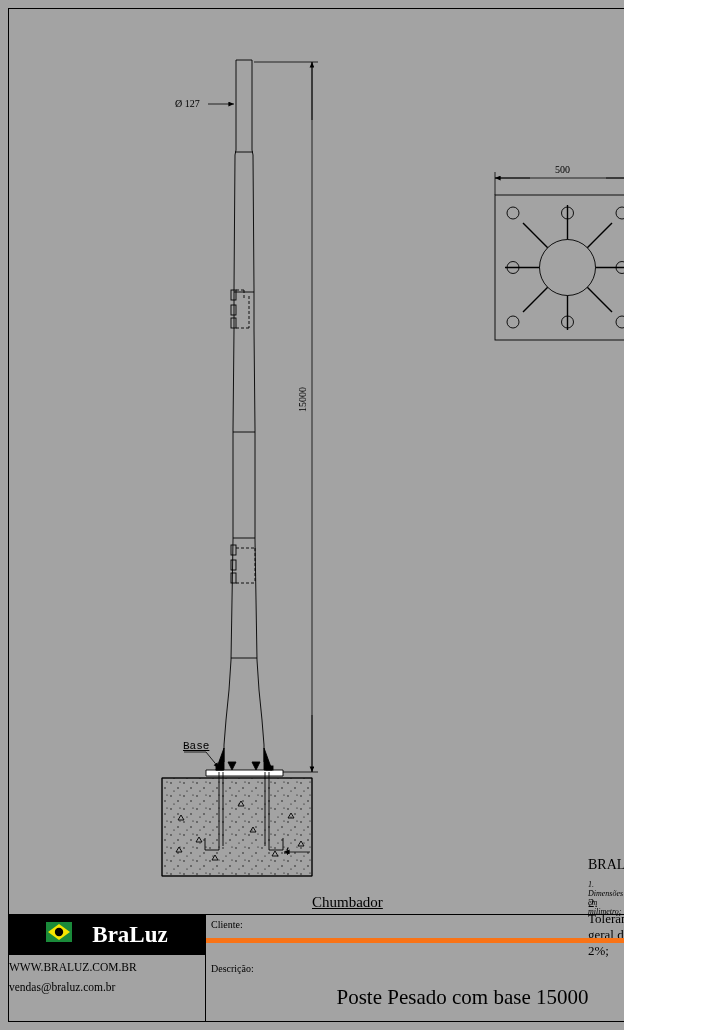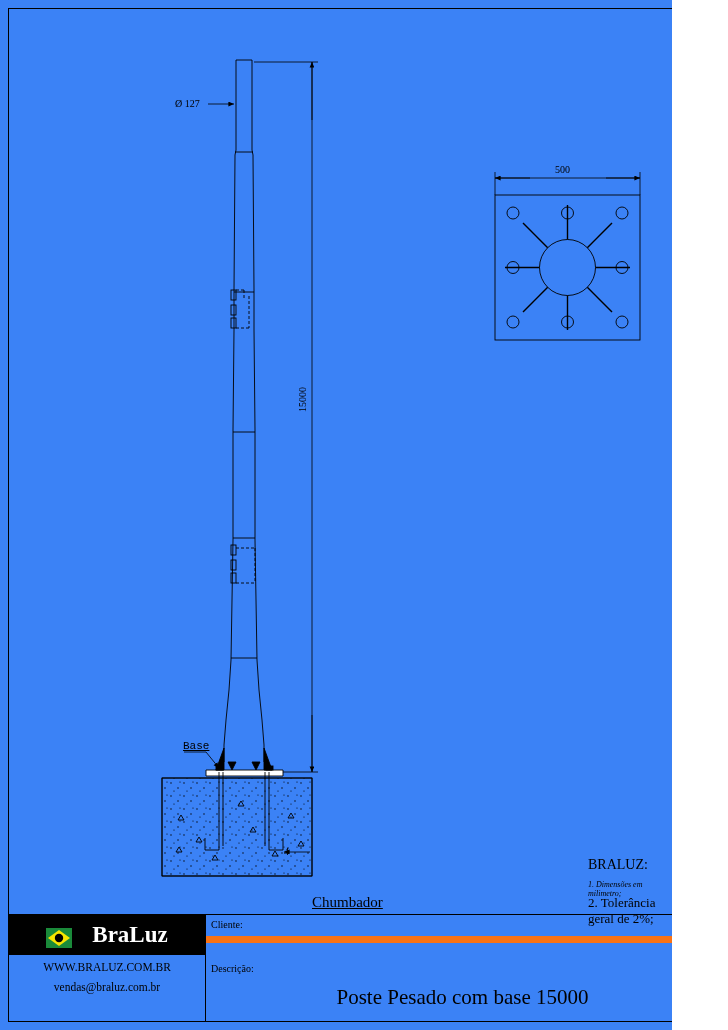--- a/index.html
+++ b/index.html
@@ -6,23 +6,23 @@
     margin: 0;
     padding: 0;
     background: #ffffff;
   }
   body {
     font-family: "Liberation Serif", serif;
     color: #000000;
   }
   #sheet {
     position: relative;
-    width: 672px;
+    width: 624px;
     height: 1030px;
-    background: #3b82f6;
+    background: #a3a3a3;
     overflow: hidden;
   }
   .frame-outer {
     position: absolute;
     left: 8px;
     top: 8px;
     width: 712px;
     height: 1014px;
     border: 1px solid #000;
     box-sizing: border-box;
@@ -96,53 +96,53 @@
     width: 196px; height: 40px;
     border-bottom: 1px solid #000;
     box-sizing: border-box;
     background: #000;
     display: flex;
     align-items: center;
     justify-content: center;
   }
   .logo-inner {
     display: flex;
-    align-items: flex-end;
+    align-items: flex-start;
     gap: 20px;
   }
   .logo-flag {
     width: 26px; height: 20px;
     position: relative;
   }
   .logo-word {
     color: #ffffff;
     font-family: "Liberation Serif", serif;
     font-size: 23px;
     font-weight: bold;
     letter-spacing: 0px;
   }
   .contact {
     position: absolute;
     left: 0;
     top: 42px;
     width: 196px;
-    text-align: center;
+    text-align: left;
     font-size: 11.5px;
     line-height: 20px;
   }
   .tb-right {
     position: absolute;
     left: 197px; top: 0;
     width: 513px; height: 106px;
   }
   .row-cliente {
     position: absolute;
     left: 0; top: 0;
     width: 513px; height: 28px;
-    border-bottom: 7px solid #f97316;
+    border-bottom: 5px solid #f97316;
     box-sizing: border-box;
   }
   .row-desc {
     position: absolute;
     left: 0; top: 12px;
     width: 513px; height: 78px;
     box-sizing: border-box;
     margin-top: 32px;
   }
   .field-label {

